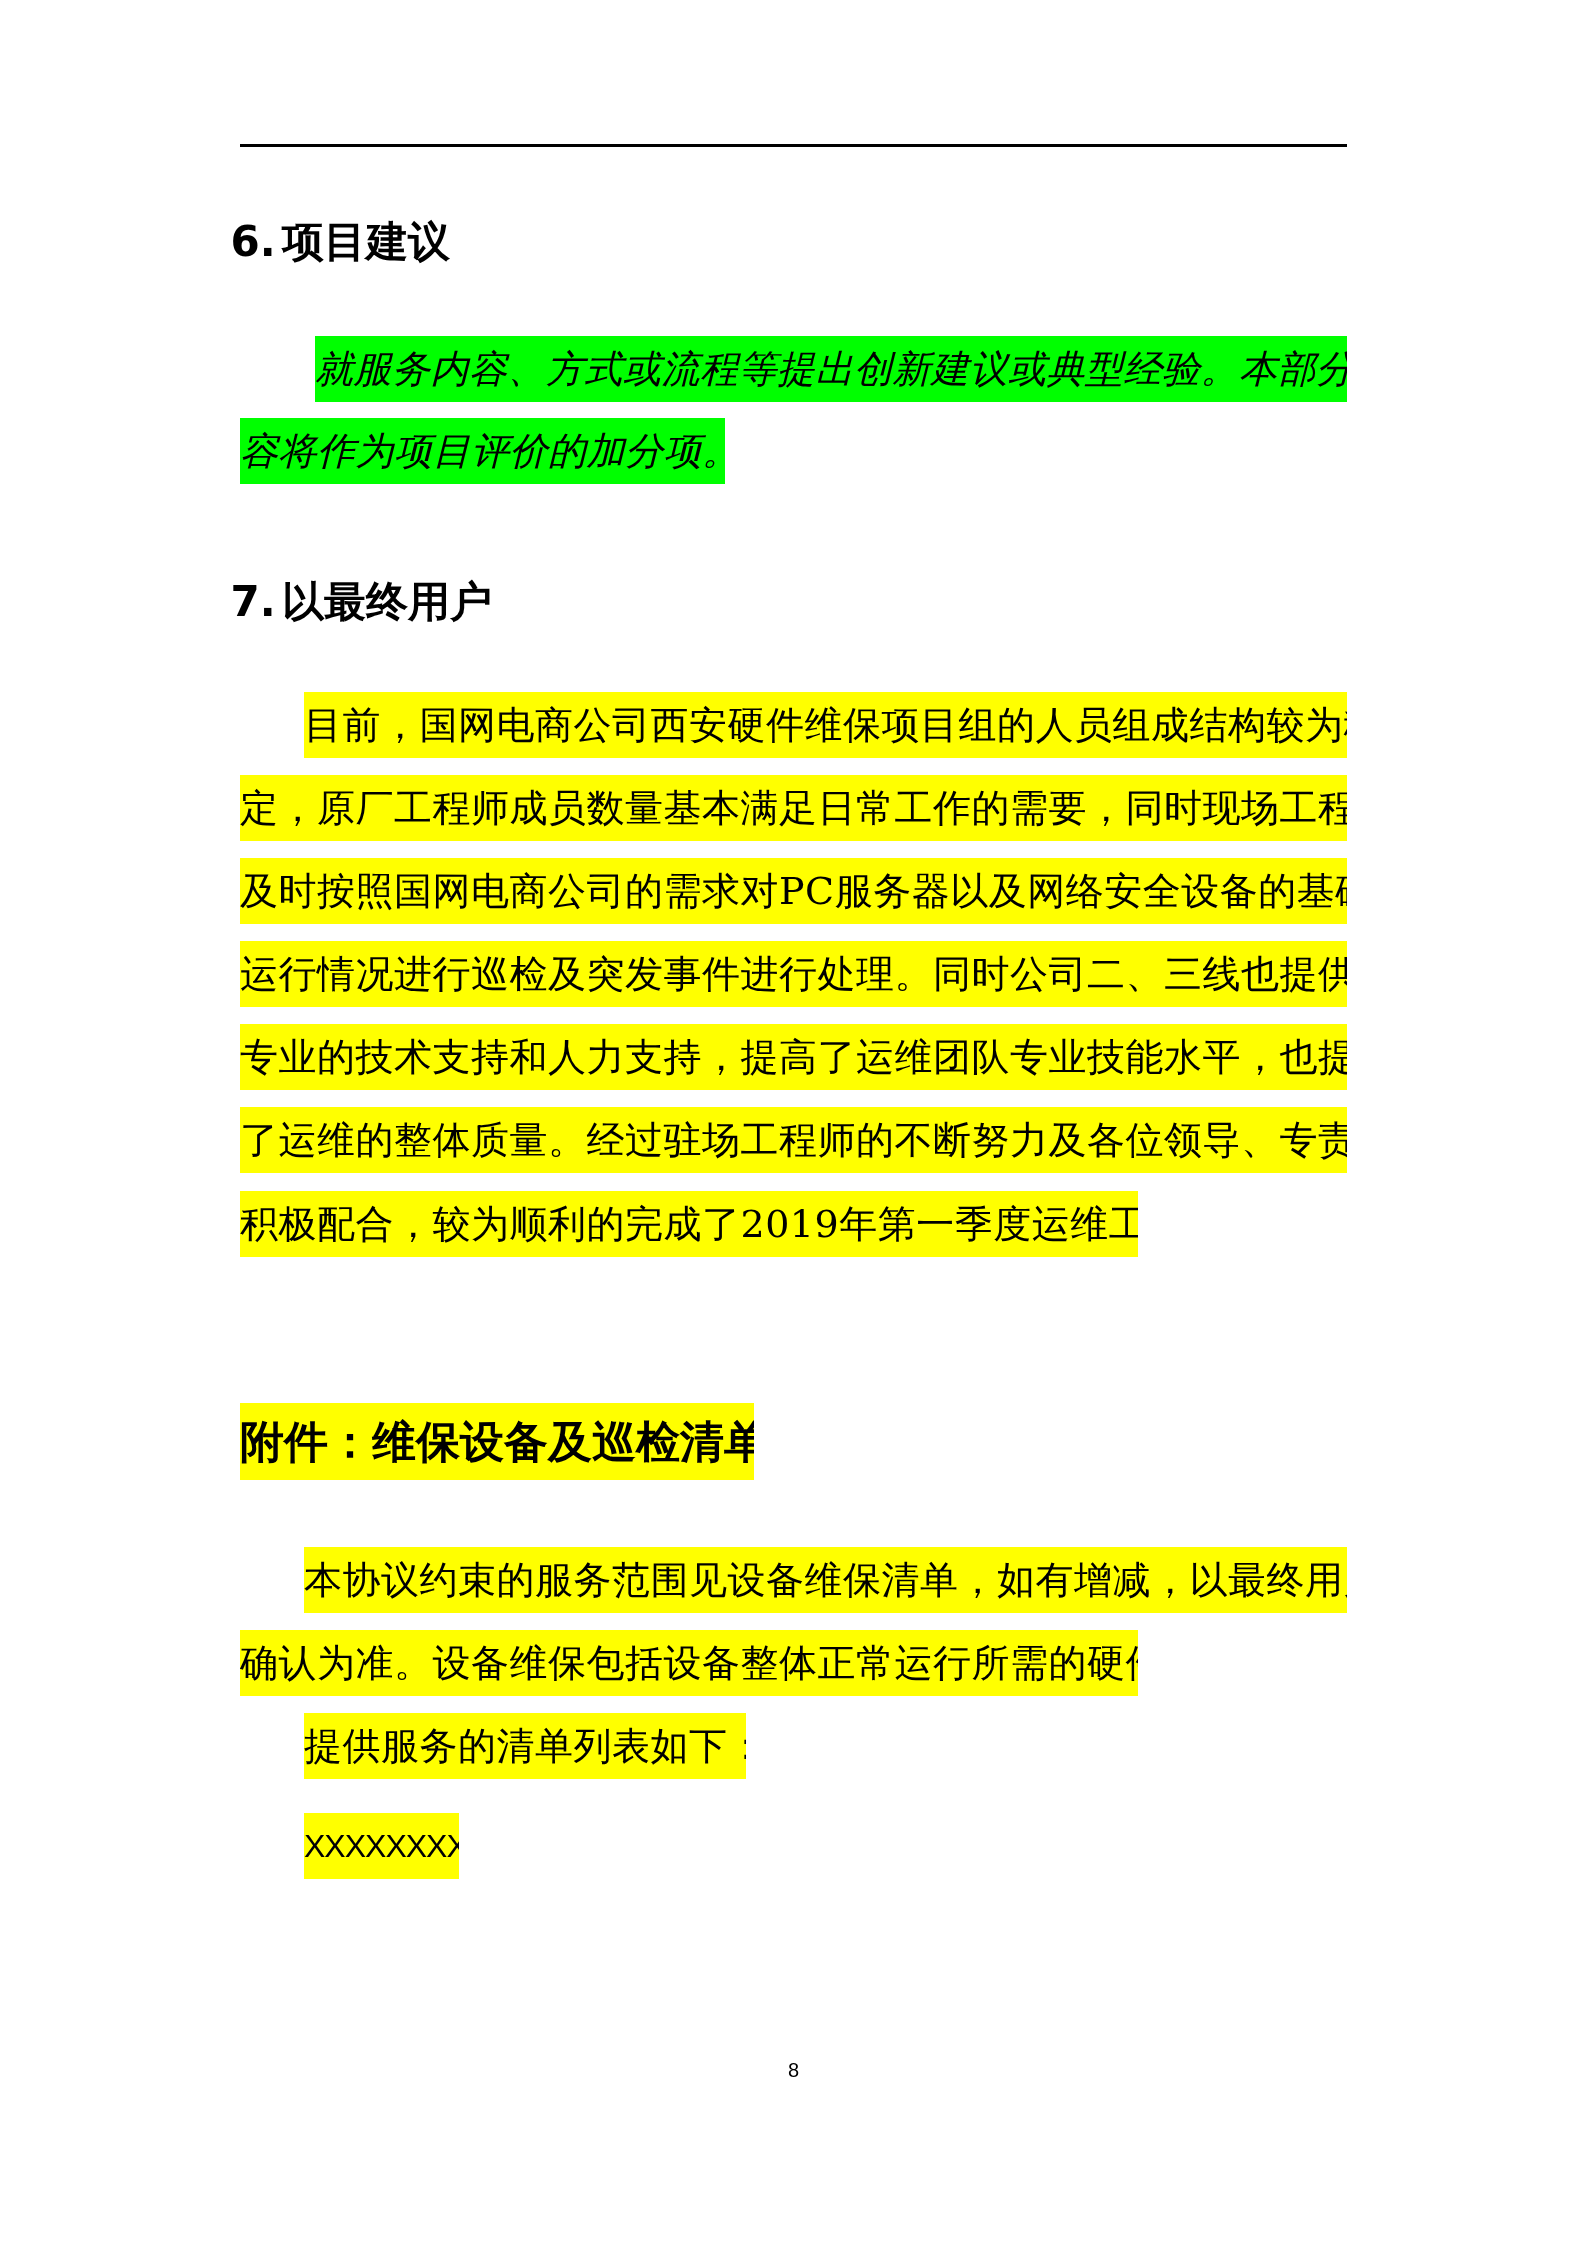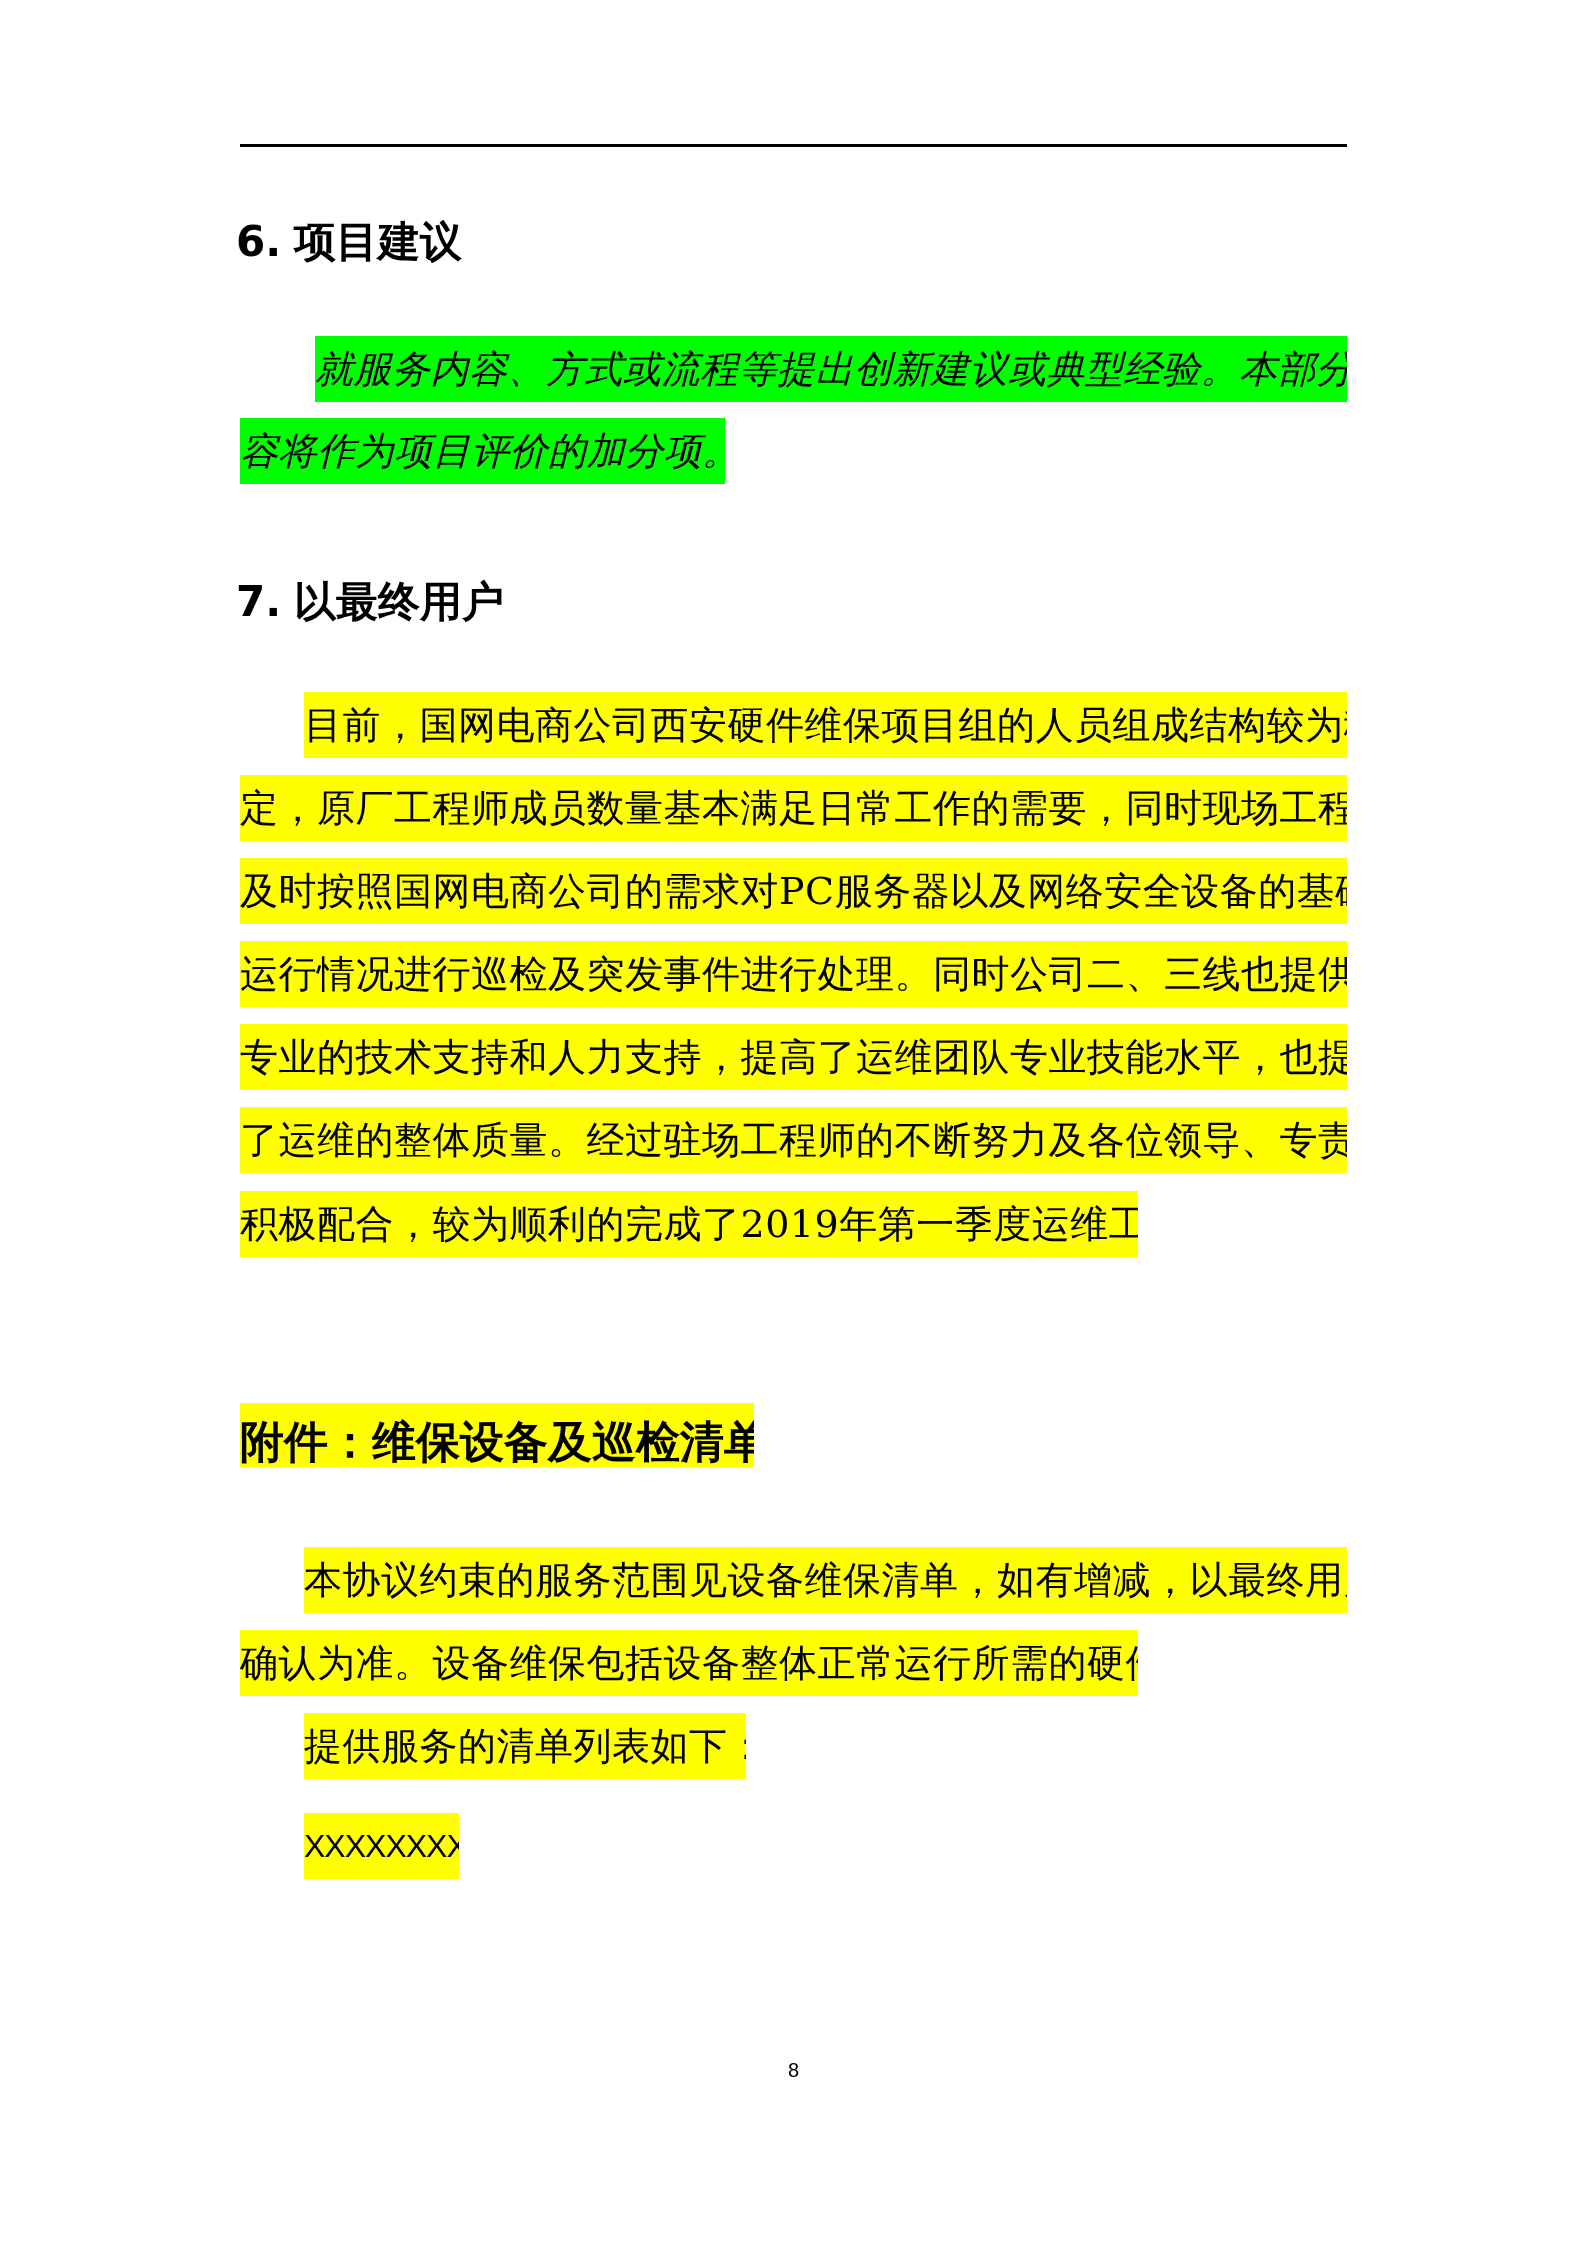--- a/index.html
+++ b/index.html
@@ -18,26 +18,27 @@
     .rule {
       position: absolute;
       left: 240px;
       top: 144px;
       width: 1107px;
       height: 3px;
       background: #000000;
     }
     .heading {
       position: absolute;
-      left: 236px;
+      left: 224px;
       font-family: "DejaVu Sans", "Liberation Sans", sans-serif;
       font-weight: bold;
       font-size: 42px;
       line-height: 50px;
       white-space: nowrap;
+      text-align: center;
     }
     .heading .num {
       display: inline-block;
       width: 58px;
     }
     .line {
       position: absolute;
       height: 66px;
       line-height: 66px;
       font-size: 38px;
@@ -50,21 +51,21 @@
     .italic { font-style: italic; }
     .justify {
       text-align: justify;
       text-align-last: justify;
     }
     .attach-heading {
       position: absolute;
       left: 240px;
       top: 1403px;
       width: 514px;
-      height: 64px;
+      height: 77px;
       line-height: 77px;
       background: #ffff00;
       font-family: "DejaVu Sans", "Liberation Sans", sans-serif;
       font-weight: bold;
       font-size: 44px;
       white-space: nowrap;
       overflow: hidden;
     }
     .page-number {
       position: absolute;

